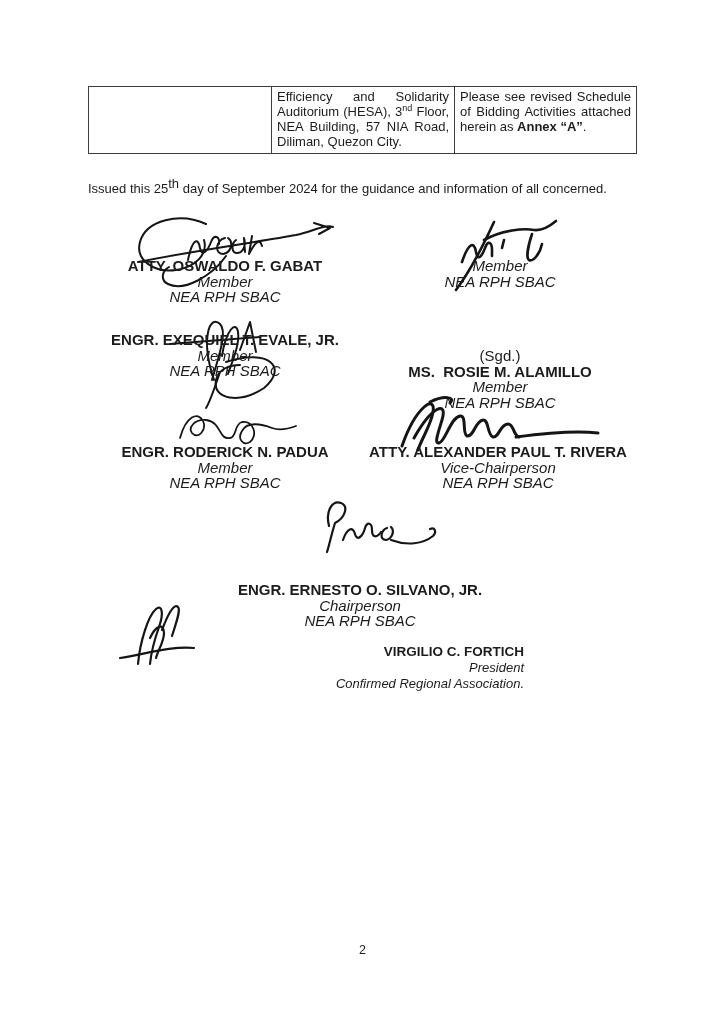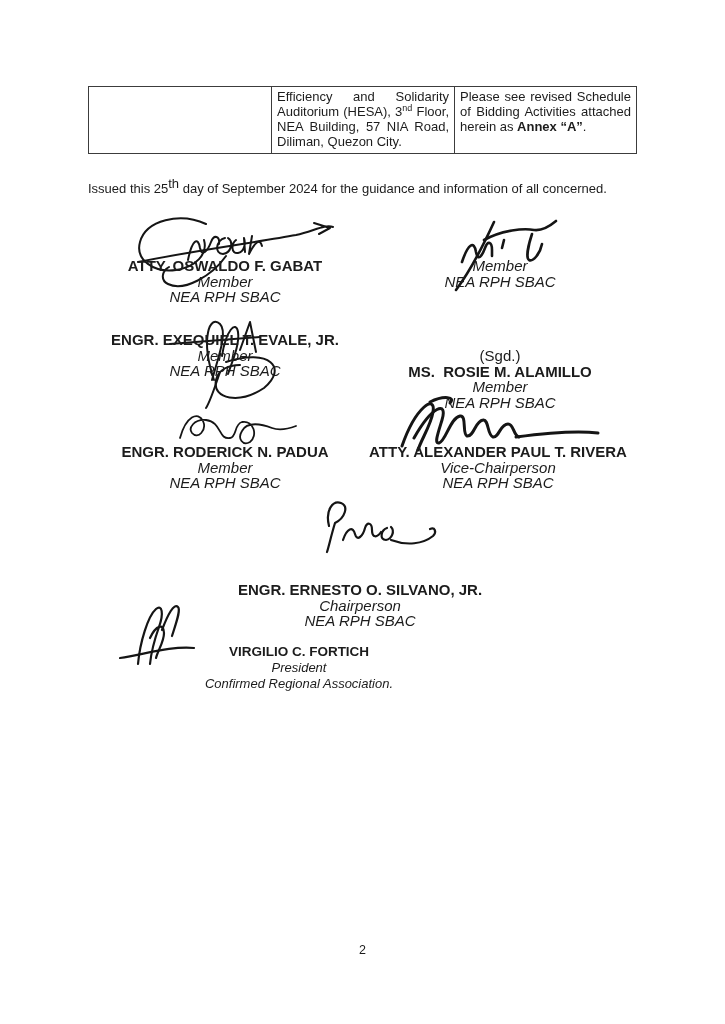--- a/index.html
+++ b/index.html
@@ -44,22 +44,22 @@
   .sig-title,.sig-org{font-style:italic;}
   .b-gabat   {left:83px; top:258px; width:284px;}
   .b-martin  {left:355px;top:258px; width:290px;}
   .b-evale   {left:83px; top:332px; width:284px;}
   .b-alamillo{left:355px;top:327px; width:290px;margin-top:21px;}
   .b-padua   {left:83px; top:444px; width:284px;}
   .b-rivera  {left:348px;top:444px; width:300px;}
   .b-silvano {left:215px;top:582px; width:290px;}
   
   .endorser{
-    position:absolute;left:84px;top:644px;width:430px;
-    font-size:13px;line-height:16px;text-align:center;
+    position:absolute;left:94px;top:644px;width:430px;
+    font-size:13px;line-height:16px;text-align:right;
   }
   .endorser .sig-name{font-size:13.5px;}
   .endorser .it{font-style:italic;}
   
   .sig-svg{position:absolute;}
   .s-gabat  {left:128px;top:210px;}
   .s-martin {left:428px;top:218px;}
   .s-evale  {left:162px;top:310px;}
   .s-padua  {left:172px;top:406px;}
   .s-rivera {left:388px;top:392px;}

